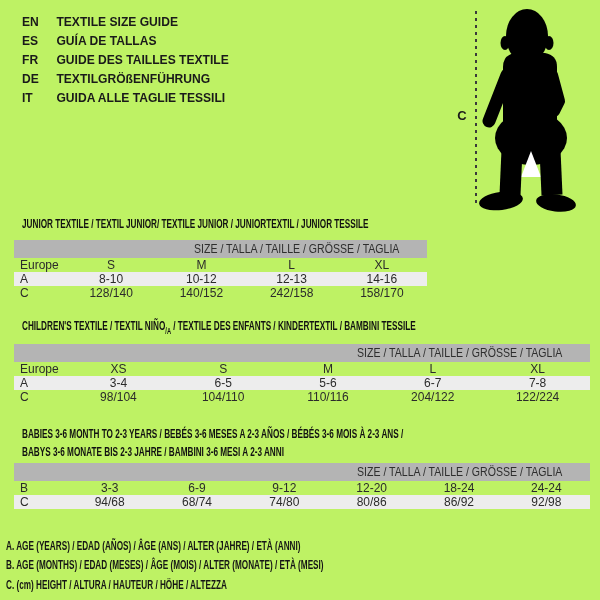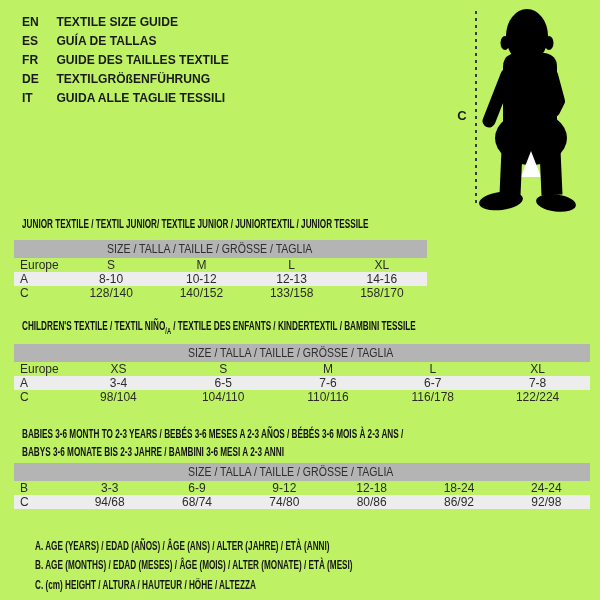--- a/index.html
+++ b/index.html
@@ -31,31 +31,31 @@
 
   
   .size-table{
     position:absolute; border-collapse:collapse; table-layout:fixed;
     font-size:12px; color:#2b2b2b;
   }
   .t1{ left:14px; top:240px; width:413px; }
   .t2{ left:14px; top:344px; width:576px; }
   .t3{ left:14px; top:463px; width:576px; }
   .size-table th{
-    background:#b4b4b4; height:18px; text-align:center; font-weight:normal;
+    background:#b4b4b4; height:18px; text-align:right; font-weight:normal;
     padding:0 0 0 6px; color:#2e2e2e; white-space:nowrap;
   }
   .size-table th .cond{ display:inline-block; transform:scaleX(.88); transform-origin:0 50%; }
   .size-table td{ height:14px; text-align:center; padding:0; white-space:nowrap; }
   .size-table td.lbl{ text-align:left; padding-left:6px; }
   .size-table tr.grey{ background:#ededed; }
   col.c-label{ width:52px; }
 
   
-  .footnotes{ position:absolute; left:35px; top:536px; }
+  .footnotes{ position:absolute; left:6px; top:536px; }
   .footnote{
     font-size:13px; line-height:19.3px; font-weight:bold; color:#151515;
     white-space:nowrap; transform:scaleX(.63); transform-origin:0 0;
   }
 </style>
 </head>
 <body>
 
 <div class="canvas">
 
@@ -127,21 +127,21 @@
         <td class="lbl">A</td>
         <td>8-10</td>
         <td>10-12</td>
         <td>12-13</td>
         <td>14-16</td>
       </tr>
       <tr>
         <td class="lbl">C</td>
         <td>128/140</td>
         <td>140/152</td>
-        <td>133/158</td>
+        <td>242/158</td>
         <td>158/170</td>
       </tr>
     </tbody>
   </table>
 
   <div class="tbl-title tt2"><span>CHILDREN'S TEXTILE / TEXTIL NIÑO</span><sub>/A</sub><span> / TEXTILE DES ENFANTS / KINDERTEXTIL / BAMBINI TESSILE</span></div>
   <table class="size-table t2">
     <colgroup>
         <col class="c-label">
         <col>
@@ -161,30 +161,30 @@
         <td>XS</td>
         <td>S</td>
         <td>M</td>
         <td>L</td>
         <td>XL</td>
       </tr>
       <tr class="grey">
         <td class="lbl">A</td>
         <td>3-4</td>
         <td>6-5</td>
-        <td>7-6</td>
+        <td>5-6</td>
         <td>6-7</td>
         <td>7-8</td>
       </tr>
       <tr>
         <td class="lbl">C</td>
         <td>98/104</td>
         <td>104/110</td>
         <td>110/116</td>
-        <td>116/178</td>
+        <td>204/122</td>
         <td>122/224</td>
       </tr>
     </tbody>
   </table>
 
   <div class="tbl-title tt3">
     <div>BABIES 3-6 MONTH TO 2-3 YEARS / BEBÉS 3-6 MESES A 2-3 AÑOS / BÉBÉS 3-6 MOIS À 2-3 ANS /</div>
     <div>BABYS 3-6 MONATE BIS 2-3 JAHRE / BAMBINI 3-6 MESI A 2-3 ANNI</div>
   </div>
   <table class="size-table t3">
@@ -201,21 +201,21 @@
       <tr>
         <th colspan="7"><span class="cond">SIZE / TALLA / TAILLE / GRÖSSE / TAGLIA</span></th>
       </tr>
     </thead>
     <tbody>
       <tr>
         <td class="lbl">B</td>
         <td>3-3</td>
         <td>6-9</td>
         <td>9-12</td>
-        <td>12-18</td>
+        <td>12-20</td>
         <td>18-24</td>
         <td>24-24</td>
       </tr>
       <tr class="grey">
         <td class="lbl">C</td>
         <td>94/68</td>
         <td>68/74</td>
         <td>74/80</td>
         <td>80/86</td>
         <td>86/92</td>

